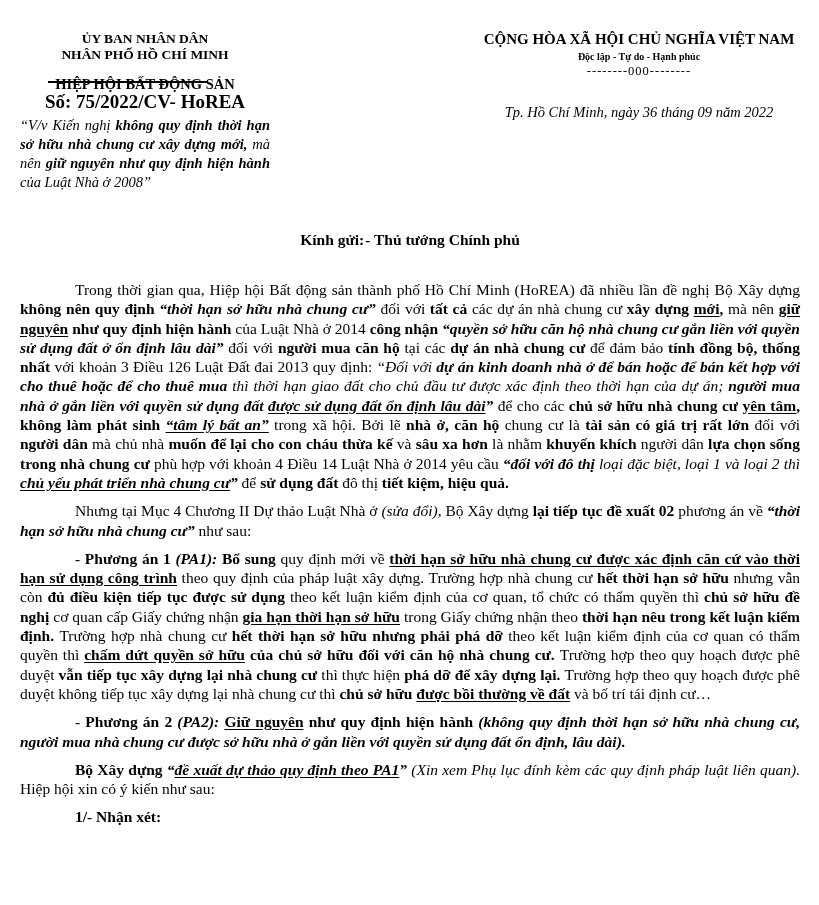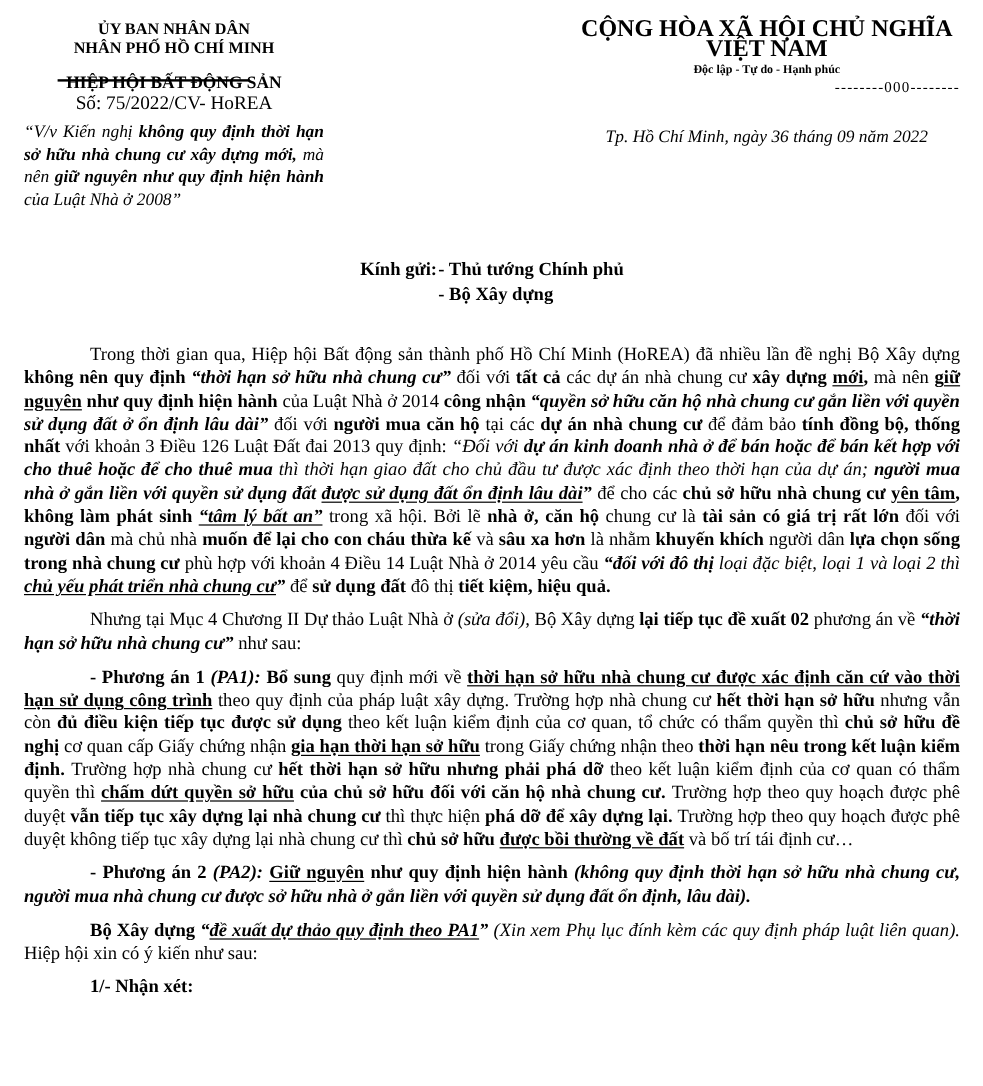--- a/index.html
+++ b/index.html
@@ -11,34 +11,34 @@
     font-family:"Liberation Serif","DejaVu Serif",serif;
     box-sizing:border-box;
     padding:16px 19px 0 20px;
     overflow:hidden;
   }
   .b{font-weight:bold;}
   .i{font-style:italic;}
   .u{text-decoration:underline;text-underline-offset:2px;}
 
   
-  .header{display:flex;justify-content:space-between;min-height:172px;}
+  .header{display:flex;justify-content:space-between;min-height:172px;margin-top:15px;}
   .h-left{width:250px;text-align:center;}
   .h-left .gov{font-weight:bold;font-size:13.5px;line-height:16px;}
   .org{position:relative;font-weight:bold;font-size:14.5px;line-height:17px;margin-top:13px;}
   .org-strike{position:absolute;left:28px;top:5px;width:160px;height:1.8px;background:#000;}
-  .doc-number{font-size:16px;line-height:17px;}
+  .doc-number{font-size:19px;line-height:17px;font-weight:bold;}
   .subject{
     font-style:italic;font-size:14.5px;line-height:19px;
     text-align:justify;margin-top:6px;
   }
   .h-right{width:322px;text-align:center;}
-  .national{font-weight:bold;font-size:20px;line-height:17px;}
+  .national{font-weight:bold;font-size:15px;line-height:17px;}
   .motto{font-weight:bold;font-size:10px;line-height:17px;}
-  .sep{font-size:12.5px;line-height:13px;letter-spacing:1px;text-align:right;}
+  .sep{font-size:12.5px;line-height:13px;letter-spacing:1px;}
   .dateline{font-style:italic;font-size:14.5px;margin-top:26px;}
 
   
   .recipient{
     display:flex;gap:1px;justify-content:center;
     margin-top:26px;
     font-weight:bold;font-size:15.5px;line-height:21px;
   }
   .recipient-lines div{text-align:left;}
 
@@ -67,21 +67,20 @@
       <div class="motto">Độc lập - Tự do - Hạnh phúc</div>
       <div class="sep">--------000--------</div>
       <div class="dateline">Tp. Hồ Chí Minh, ngày 36 tháng 09 năm 2022</div>
     </div>
   </div>
 
   <div class="recipient">
     <div>Kính gửi:</div>
     <div class="recipient-lines">
         <div>- Thủ tướng Chính phủ</div>
-        <div>- Bộ Xây dựng</div>
       </div>
   </div>
 
   <div class="body">
       <p class="para"><span>Trong thời gian qua, Hiệp hội Bất động sản thành phố Hồ Chí Minh (HoREA) đã nhiều lần đề nghị Bộ Xây dựng </span><span class="b">không nên quy định </span><span class="b i">“thời hạn sở hữu nhà chung cư” </span><span>đối với </span><span class="b">tất cả </span><span>các dự án nhà chung cư </span><span class="b">xây dựng </span><span class="b u">mới</span><span class="b">, </span><span>mà nên </span><span class="b u">giữ nguyên</span><span class="b"> như quy định hiện hành </span><span>của Luật Nhà ở 2014 </span><span class="b">công nhận </span><span class="b i">“quyền sở hữu căn hộ nhà chung cư gắn liền với quyền sử dụng đất ở ổn định lâu dài” </span><span>đối với </span><span class="b">người mua căn hộ </span><span>tại các </span><span class="b">dự án nhà chung cư </span><span>để đảm bảo </span><span class="b">tính đồng bộ, thống nhất </span><span>với khoản 3 Điều 126 Luật Đất đai 2013 quy định: </span><span class="i">“Đối với </span><span class="b i">dự án kinh doanh nhà ở để bán hoặc để bán kết hợp với cho thuê hoặc để cho thuê mua </span><span class="i">thì thời hạn giao đất cho chủ đầu tư được xác định theo thời hạn của dự án; </span><span class="b i">người mua nhà ở gắn liền với quyền sử dụng đất </span><span class="b i u">được sử dụng đất ổn định lâu dài</span><span class="b i">” </span><span>để cho các </span><span class="b">chủ sở hữu nhà chung cư </span><span class="b u">yên tâm</span><span class="b">, không làm phát sinh </span><span class="b i u">“tâm lý bất an”</span><span> trong xã hội. Bởi lẽ </span><span class="b">nhà ở, căn hộ </span><span>chung cư là </span><span class="b">tài sản có giá trị rất lớn </span><span>đối với </span><span class="b">người dân </span><span>mà chủ nhà </span><span class="b">muốn để lại cho con cháu thừa kế </span><span>và </span><span class="b">sâu xa hơn </span><span>là nhằm </span><span class="b">khuyến khích </span><span>người dân </span><span class="b">lựa chọn sống trong nhà chung cư </span><span>phù hợp với khoản 4 Điều 14 Luật Nhà ở 2014 yêu cầu </span><span class="b i">“đối với đô thị </span><span class="i">loại đặc biệt, loại 1 và loại 2 thì </span><span class="b i u">chủ yếu phát triển nhà chung cư</span><span class="b i">” </span><span>để </span><span class="b">sử dụng đất </span><span>đô thị </span><span class="b">tiết kiệm, hiệu quả.</span></p>
       <p class="para"><span>Nhưng tại Mục 4 Chương II Dự thảo Luật Nhà ở </span><span class="i">(sửa đổi),</span><span> Bộ Xây dựng </span><span class="b">lại tiếp tục đề xuất 02 </span><span>phương án về </span><span class="b i">“thời hạn sở hữu nhà chung cư” </span><span>như sau:</span></p>
       <p class="para"><span class="b">- Phương án 1 </span><span class="b i">(PA1):</span><span class="b"> Bổ sung </span><span>quy định mới về </span><span class="b u">thời hạn sở hữu nhà chung cư được xác định căn cứ vào thời hạn sử dụng công trình</span><span> theo quy định của pháp luật xây dựng. Trường hợp nhà chung cư </span><span class="b">hết thời hạn sở hữu </span><span>nhưng vẫn còn </span><span class="b">đủ điều kiện tiếp tục được sử dụng </span><span>theo kết luận kiểm định của cơ quan, tổ chức có thẩm quyền thì </span><span class="b">chủ sở hữu đề nghị </span><span>cơ quan cấp Giấy chứng nhận </span><span class="b u">gia hạn thời hạn sở hữu</span><span> trong Giấy chứng nhận theo </span><span class="b">thời hạn nêu trong kết luận kiểm định. </span><span>Trường hợp nhà chung cư </span><span class="b">hết thời hạn sở hữu nhưng phải phá dỡ </span><span>theo kết luận kiểm định của cơ quan có thẩm quyền thì </span><span class="b u">chấm dứt quyền sở hữu</span><span class="b"> của chủ sở hữu đối với căn hộ nhà chung cư. </span><span>Trường hợp theo quy hoạch được phê duyệt </span><span class="b">vẫn tiếp tục xây dựng lại nhà chung cư </span><span>thì thực hiện </span><span class="b">phá dỡ để xây dựng lại. </span><span>Trường hợp theo quy hoạch được phê duyệt không tiếp tục xây dựng lại nhà chung cư thì </span><span class="b">chủ sở hữu </span><span class="b u">được bồi thường về đất</span><span> và bố trí tái định cư…</span></p>
       <p class="para"><span class="b">- Phương án 2 </span><span class="b i">(PA2):</span><span class="b"> </span><span class="b u">Giữ nguyên</span><span class="b"> như quy định hiện hành </span><span class="b i">(không quy định thời hạn sở hữu nhà chung cư, người mua nhà chung cư được sở hữu nhà ở gắn liền với quyền sử dụng đất ổn định, lâu dài).</span></p>
       <p class="para"><span class="b">Bộ Xây dựng </span><span class="b i">“</span><span class="b i u">đề xuất dự thảo quy định theo PA1</span><span class="b i">” </span><span class="i">(Xin xem Phụ lục đính kèm các quy định pháp luật liên quan).</span><span> Hiệp hội xin có ý kiến như sau:</span></p>
       <p class="para"><span class="b">1/- Nhận xét:</span></p>

